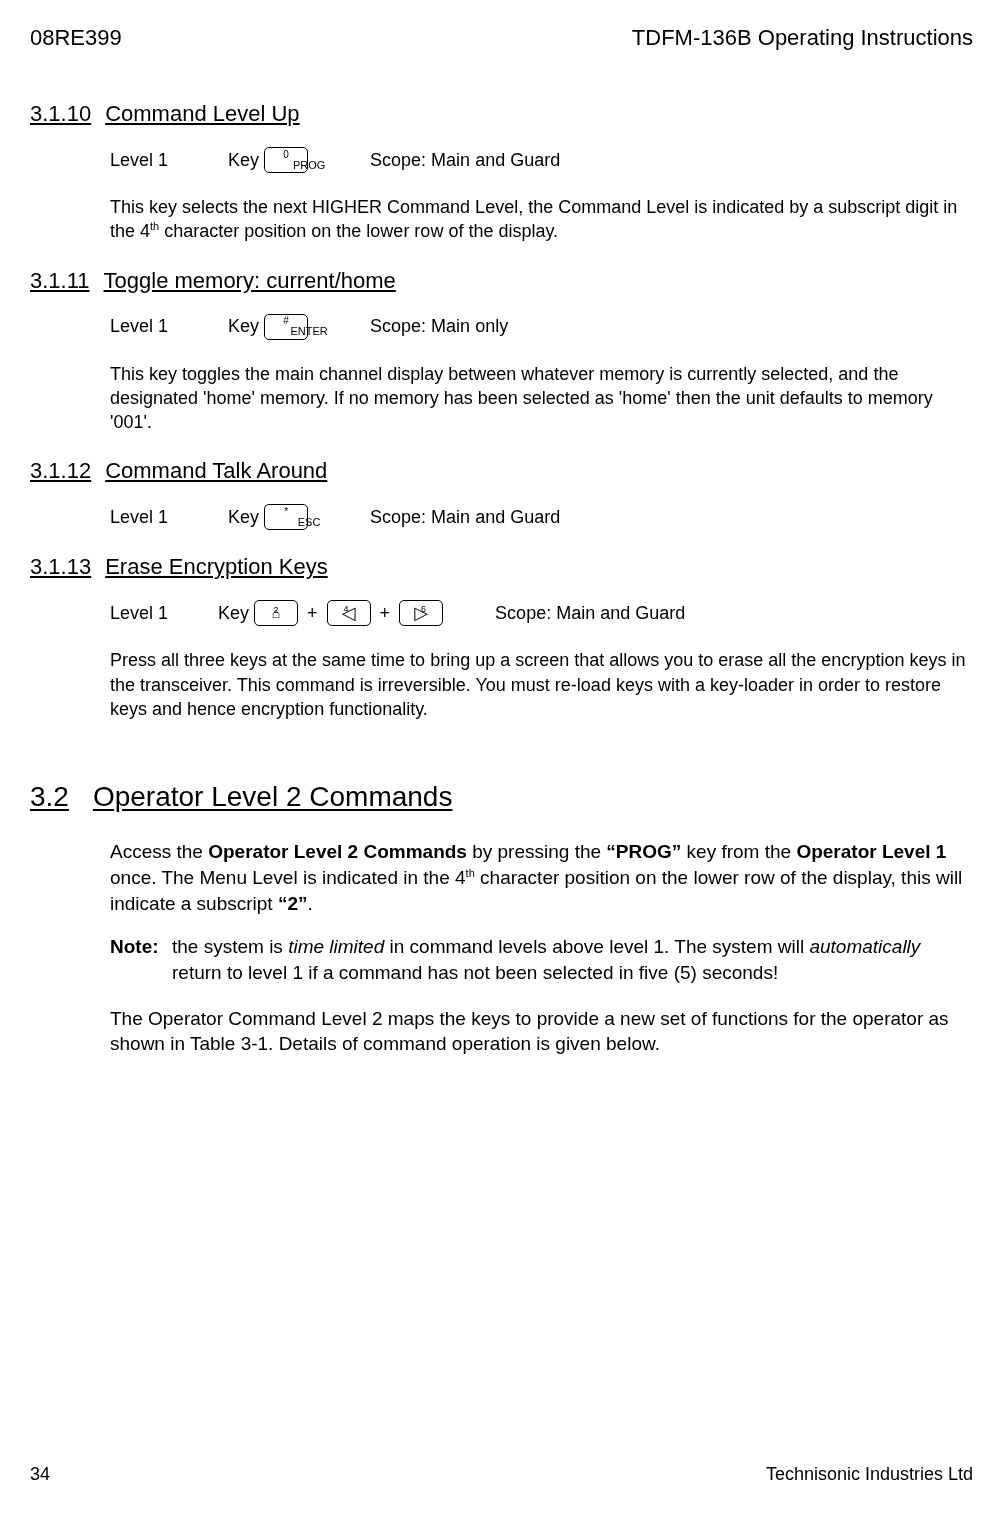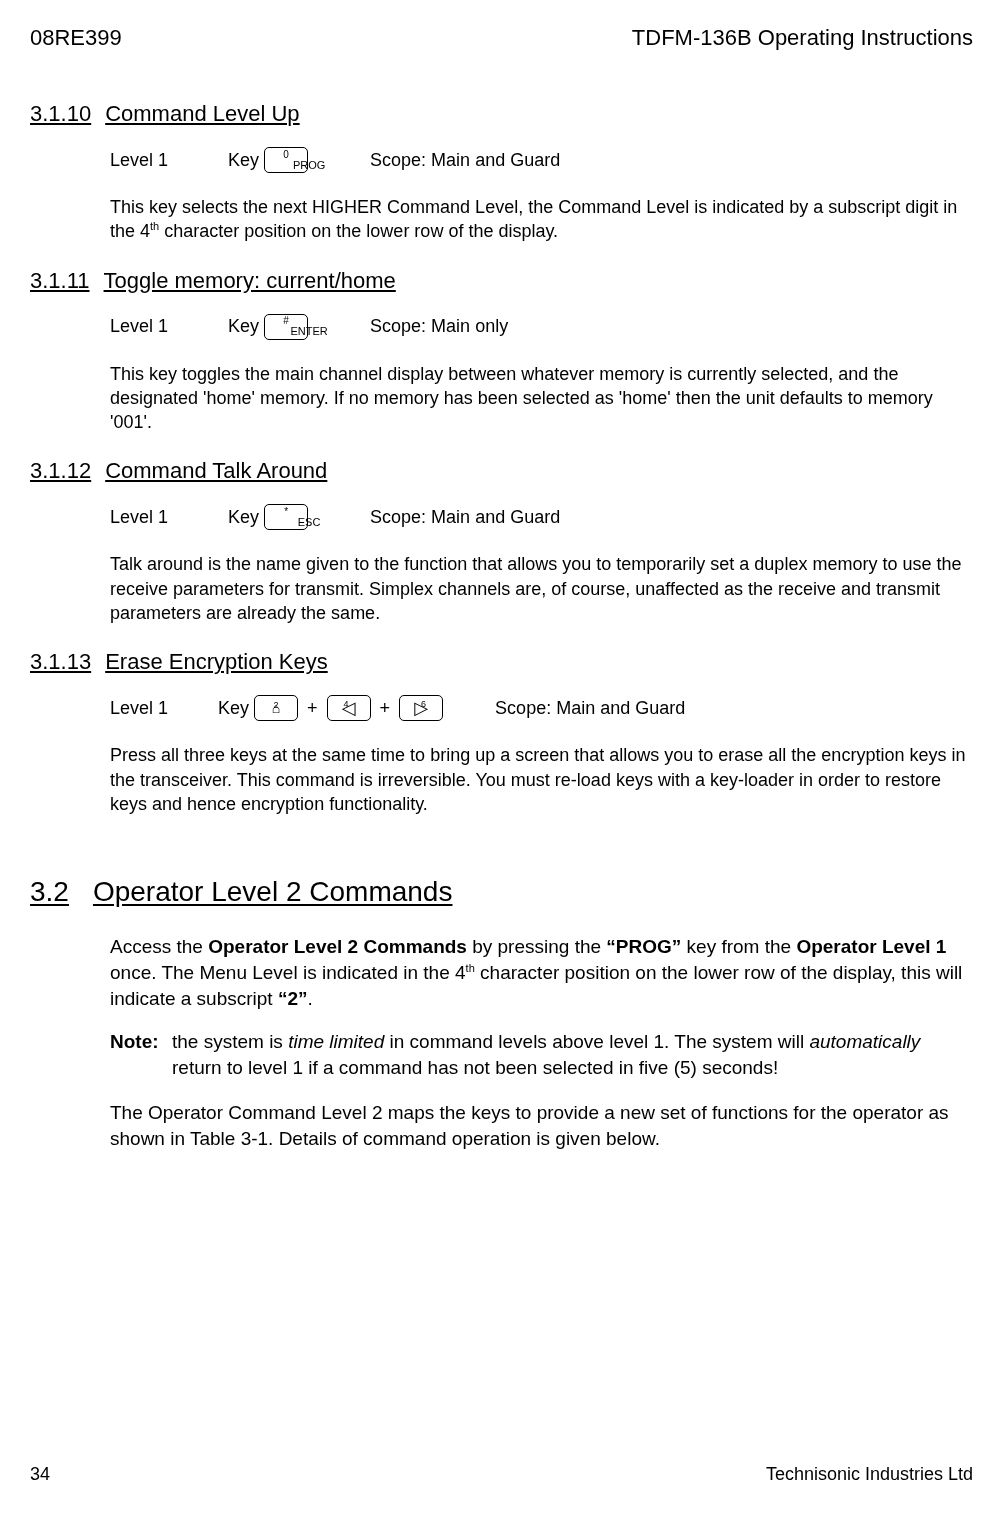--- a/index.html
+++ b/index.html
@@ -175,21 +175,20 @@
       <span>Key</span>
       <span class="key-icon">
         <span class="key-stack">
           <span class="top">*</span>
           <span class="bot">ESC</span>
         </span>
       </span>
     </span>
     <span>Scope: Main and Guard</span>
   </div>
-  <div class="body-text">Talk around is the name given to the function that allows you to temporarily set a duplex memory to use the receive parameters for transmit.  Simplex channels are, of course, unaffected as the receive and transmit parameters are already the same.</div>
 </div>
 
 <div class="section-heading">
   <span>3.1.13</span>
   <span>Erase Encryption Keys</span>
 </div>
 <div class="content-block">
   <div class="lks-row" style="gap:50px;">
     <span>Level 1</span>
     <span class="key-row">

